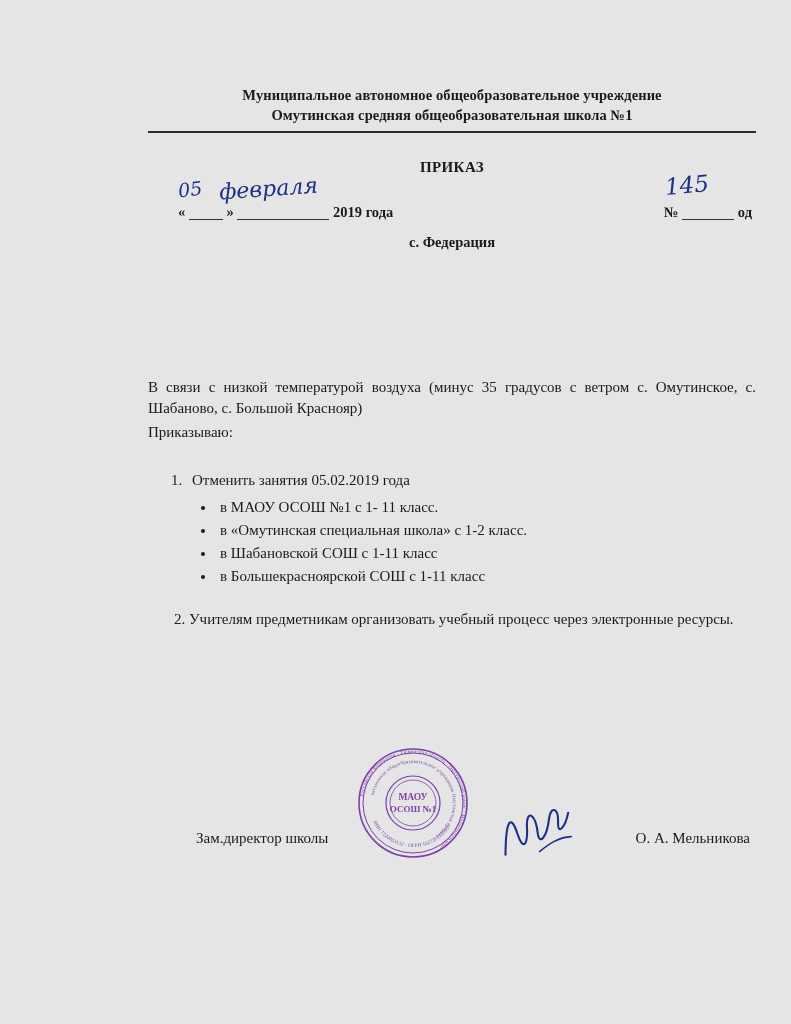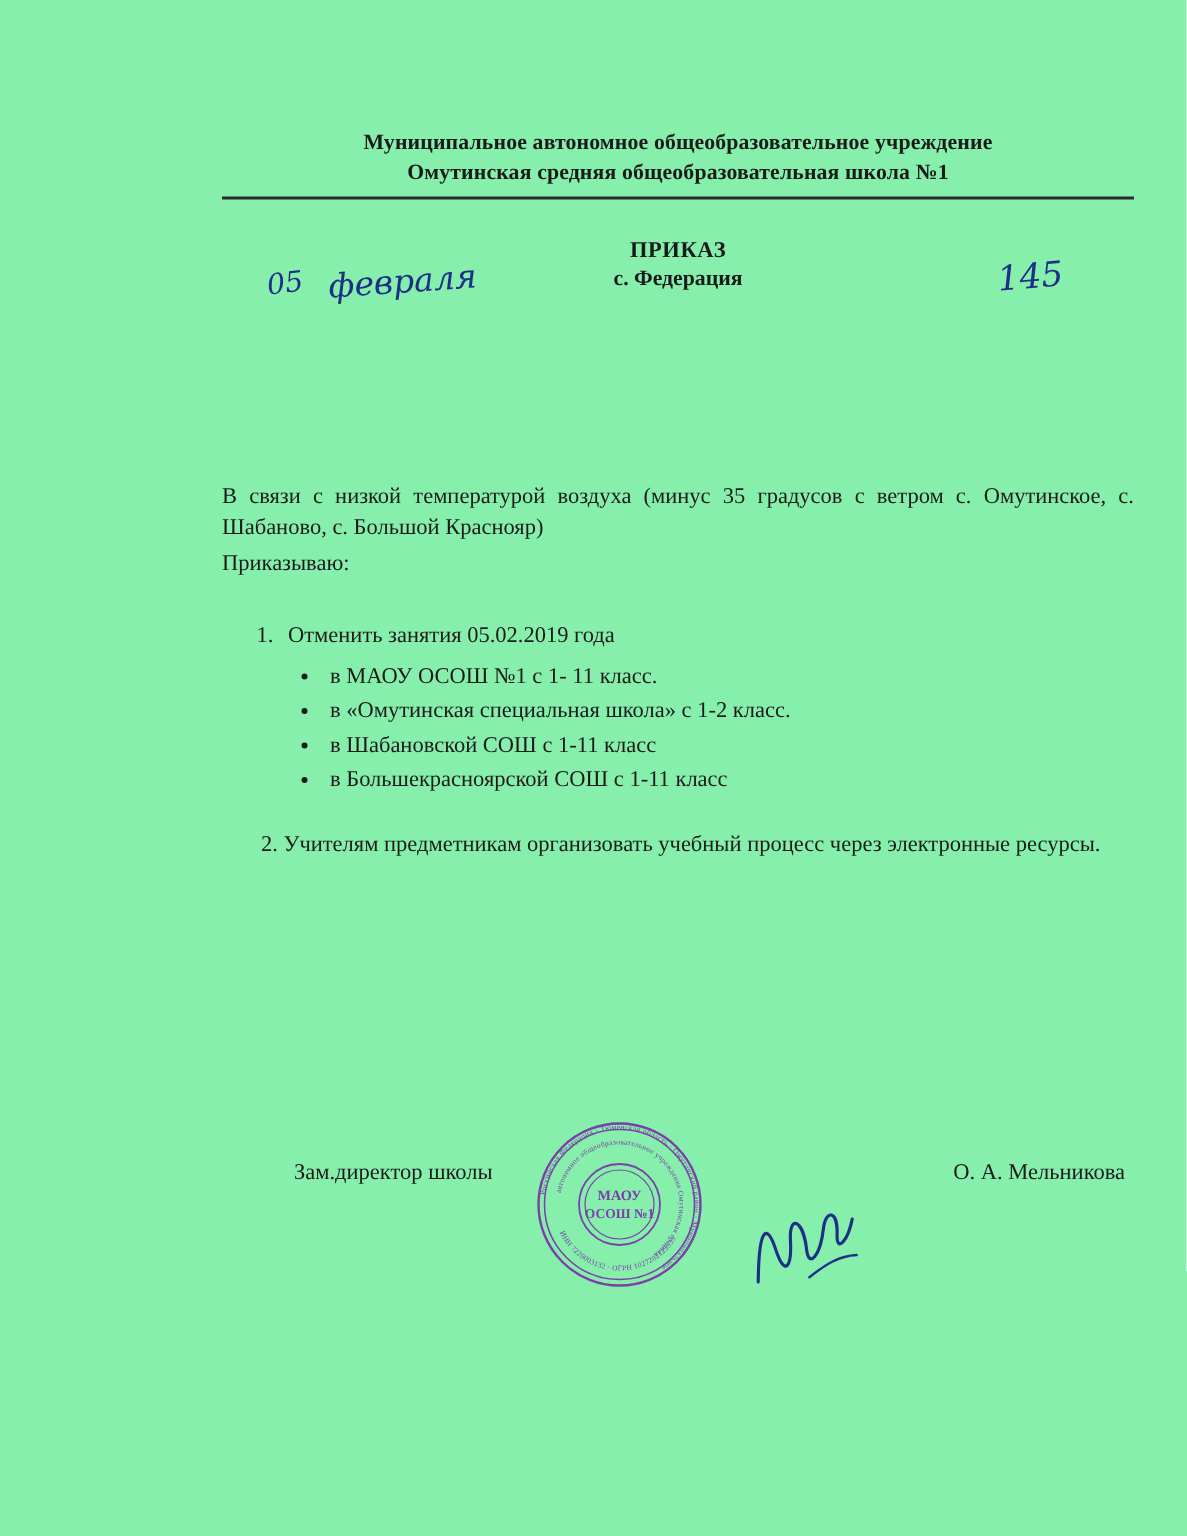--- a/index.html
+++ b/index.html
@@ -13,21 +13,21 @@
     position: relative;
     font-family: "Liberation Serif", "DejaVu Serif", serif;
     color: #1a1a1a;
     overflow: hidden;
   }
   .page {
     position: absolute;
     left: 0; top: 0;
     width: 791px;
     height: 1024px;
-    background: #86efac;
+    background: #e5e5e5;
   }
   .content {
     position: absolute;
     left: 148px;
     top: 0;
     width: 608px;
   }
 
   
   .org-header {
@@ -226,20 +226,34 @@
 
     <div class="org-header">
       <div class="line1">Муниципальное автономное общеобразовательное учреждение</div>
       <div class="line2">Омутинская средняя общеобразовательная школа №1</div>
     </div>
 
     <hr class="rule">
 
     <div class="doc-title">ПРИКАЗ</div>
 
+    <div class="daterow">
+      <div class="date-left">
+        <span class="quote">«</span>
+        <span class="blank-short"></span>
+        <span class="quote">»</span>
+        <span class="blank-long"></span>
+        <span>2019 года</span>
+      </div>
+      <div class="num-right">
+        <span>№</span>
+        <span class="blank-num"></span>
+        <span>од</span>
+      </div>
+    </div>
 
     <div class="city">с. Федерация</div>
 
 
     <div class="body-para">В связи с низкой температурой воздуха (минус 35 градусов с ветром   с. Омутинское,  с. Шабаново, с. Большой Краснояр)</div>
     <div class="body-para2">Приказываю:</div>
 
     <ol class="main-list">
       <li>
         <span>Отменить занятия  05.02.2019 года</span>

